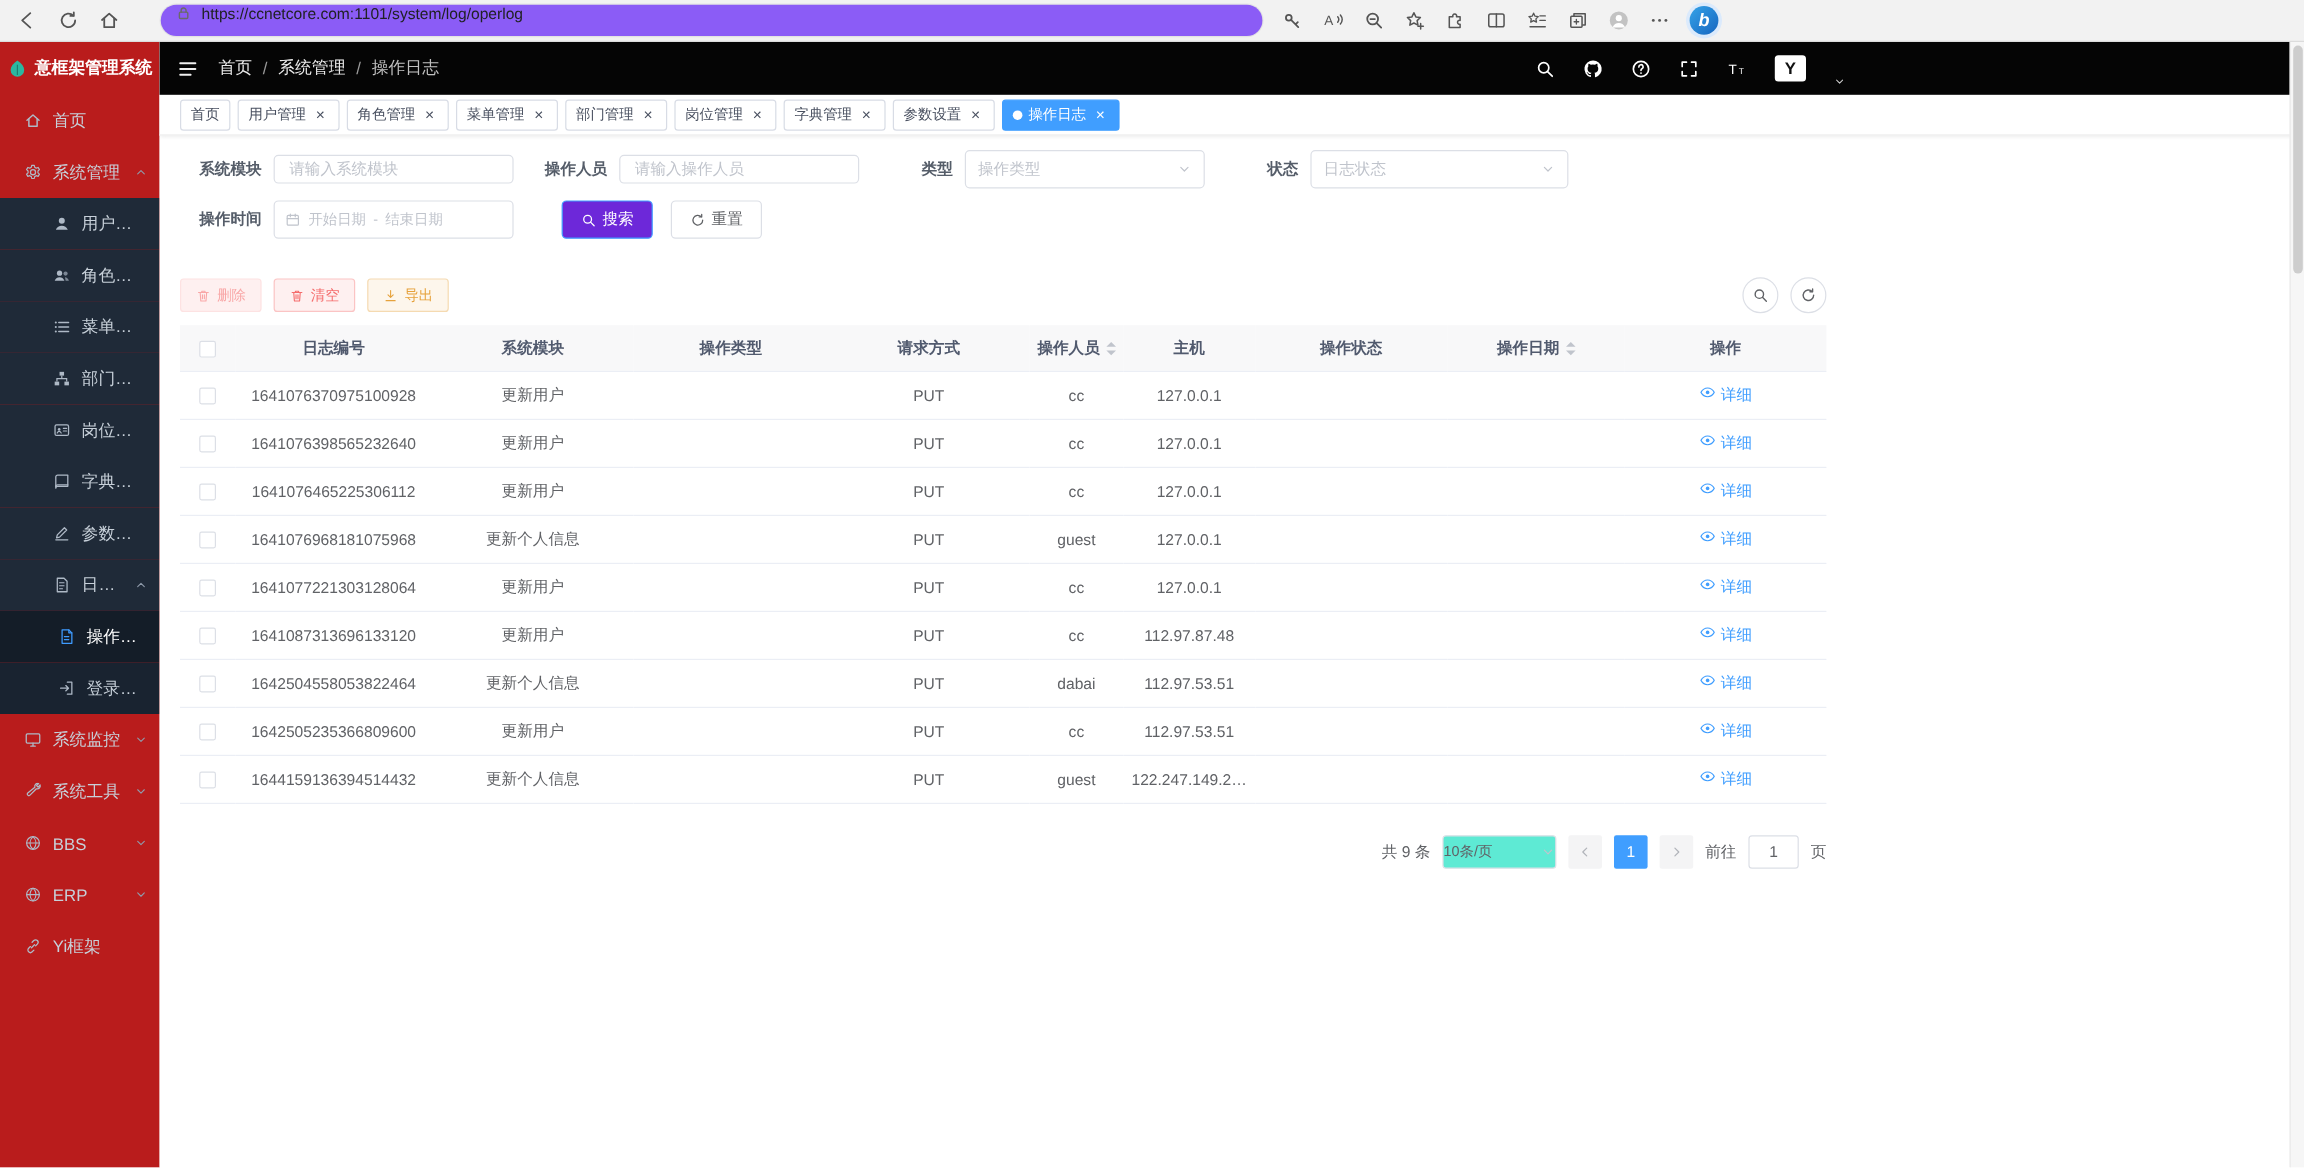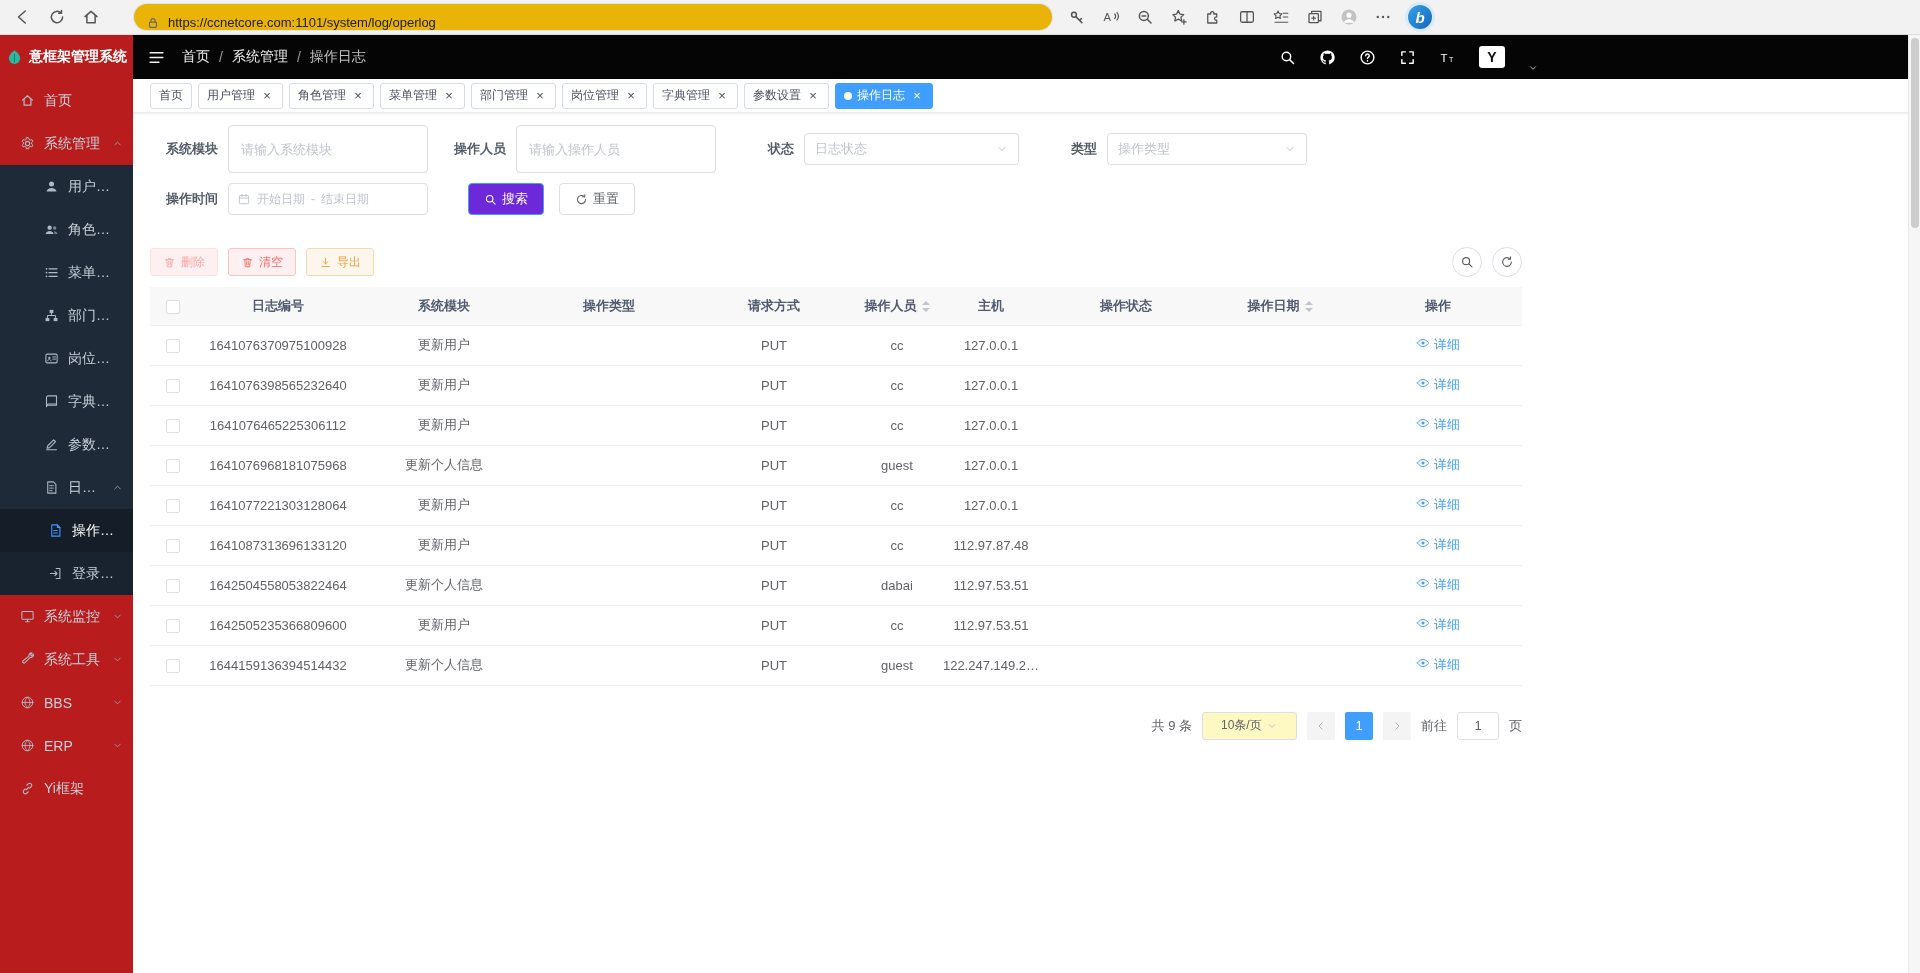--- a/index.html
+++ b/index.html
@@ -4,21 +4,21 @@
 <style>
 *{box-sizing:border-box;margin:0;padding:0}
 html,body{width:1920px;height:973px;overflow:hidden;font-family:"Liberation Sans","DejaVu Sans",sans-serif;background:#fff}
 [data-icon]{display:inline-flex;align-items:center;justify-content:center;flex:none}
 [data-icon] svg{width:100%;height:100%;display:block}
 
 
 .browser-bar{height:35px;background:#f2f2f2;border-bottom:1px solid #dcdcdc;display:flex;align-items:center;padding:0 14px;gap:16px}
 .bicon{width:18px;height:18px;color:#555;cursor:pointer}
 .bicon.small{width:14px;height:14px;color:#6a6a6a}
-.address-bar{height:26px;width:918px;background:#eab308;border-radius:13px;display:flex;align-items:flex-end;padding:0 12px;gap:8px;margin-left:18px;box-shadow:0 0 0 1px #e3e3e3}
+.address-bar{height:26px;width:918px;background:#8b5cf6;border-radius:13px;display:flex;align-items:flex-start;padding:0 12px;gap:8px;margin-left:18px;box-shadow:0 0 0 1px #e3e3e3}
 .url{font-size:13px;color:#202124;white-space:nowrap}
 .bing-badge{width:24px;height:24px;border-radius:50%;background:linear-gradient(135deg,#35a3e8,#1565c0);color:#fff;font-weight:bold;font-style:italic;font-size:15px;display:flex;align-items:center;justify-content:center;cursor:pointer;box-shadow:0 0 0 3px #dbeafc}
 
 
 .app{display:flex;height:938px;position:relative}
 .page-scrollbar{position:absolute;right:0;top:0;bottom:0;width:12px;background:#f6f6f6;border-left:1px solid #e9e9e9;z-index:50}
 .page-scrollbar .thumb{position:absolute;top:3px;left:2px;width:8px;height:190px;border-radius:4px;background:#cdcdcd}
 
 
 .sidebar{width:133px;background:#b91c1c;color:#c7d0d9;flex:none;overflow:hidden;display:flex;flex-direction:column}
@@ -59,21 +59,21 @@
 .tab-close{font-size:13px;line-height:1;border-radius:50%;width:14px;height:14px;display:inline-flex;align-items:center;justify-content:center}
 
 
 .content{flex:1;padding:12px 0 0 17px;min-width:0}
 .content-inner{width:1372px}
 
 
 .filter-row{display:flex;align-items:center;margin-bottom:10px}
 .field{display:flex;align-items:center;margin-right:10px}
 .field label{width:68px;text-align:right;font-size:13px;font-weight:bold;color:#555d69;margin-right:10px;white-space:nowrap}
-.text-input{width:200px;height:48px;border:1px solid #dcdfe6;border-radius:4px;padding:0 12px;font-size:13px;color:#ec4899;font-family:Liberation Sans, sans-serif;outline:none;background:#fff}
+.text-input{width:200px;height:24px;border:1px solid #dcdfe6;border-radius:4px;padding:0 12px;font-size:13px;color:#ec4899;font-family:Liberation Mono, monospace;outline:none;background:#fff}
 .text-input::placeholder{color:#c0c4cc}
 .select-box{width:200px;height:32px;border:1px solid #dcdfe6;border-radius:4px;display:flex;align-items:center;padding:0 10px;font-size:13px;color:#c0c4cc;cursor:pointer;background:#fff}
 .select-box.wide{width:215px}
 .select-box .ph{flex:1}
 .sel-caret{width:12px;height:12px;color:#c0c4cc}
 .date-range{width:200px;height:32px;border:1px solid #dcdfe6;border-radius:4px;display:flex;align-items:center;padding:0 8px;gap:6px;font-size:12px;color:#c0c4cc;background:#fff;cursor:pointer}
 .cal-icon{width:14px;height:14px;color:#c0c4cc}
 .btn{height:32px;border-radius:4px;border:1px solid #dcdfe6;background:#fff;color:#606266;font-size:13px;display:inline-flex;align-items:center;gap:5px;padding:0 15px;cursor:pointer;font-family:inherit;white-space:nowrap}
 .btn .bico{width:13px;height:13px}
 .btn.primary{background:#6d28d9;border-color:#409eff;color:#fff}
@@ -96,21 +96,21 @@
 .checkbox{width:14px;height:14px;border:1px solid #dcdfe6;border-radius:2px;display:inline-block;background:#fff;cursor:pointer;vertical-align:middle}
 .sort-caret{display:inline-flex;flex-direction:column;margin-left:5px;vertical-align:middle}
 .sort-caret i{display:block;width:0;height:0;border:4px solid transparent}
 .sort-caret .up{border-bottom-color:#c0c4cc;border-top-width:0;margin-bottom:3px}
 .sort-caret .down{border-top-color:#c0c4cc;border-bottom-width:0}
 .detail-link{color:#409eff;display:inline-flex;align-items:flex-start;gap:4px;cursor:pointer;text-decoration:none;font-size:13px}
 .detail-link .eye{width:14px;height:14px}
 
 
 .pagination{width:1372px;display:flex;align-items:center;justify-content:flex-end;gap:10px;margin-top:26px;font-size:13px;color:#606266}
-.pg-select{width:95px;height:28px;border:1px solid #dcdfe6;border-radius:3px;display:flex;align-items:center;padding:0 18px;font-size:12px;color:#606266;cursor:pointer;background:#fef9c3}
+.pg-select{width:95px;height:28px;border:1px solid #dcdfe6;border-radius:3px;display:flex;align-items:center;padding:0 0;font-size:12px;color:#606266;cursor:pointer;background:#5eead4}
 .pg-select .ph{flex:1}
 .pg-btn{width:28px;height:28px;border-radius:2px;background:#f4f4f5;display:flex;align-items:center;justify-content:center;cursor:pointer}
 .pg-btn [data-icon]{width:12px;height:12px;color:#b0b3b9}
 .pg-num{width:28px;height:28px;border-radius:2px;background:#409eff;color:#fff;font-size:13px;display:flex;align-items:center;justify-content:center;cursor:pointer}
 .pg-goto-input{width:42px;height:28px;border:1px solid #dcdfe6;border-radius:3px;text-align:center;font-size:13px;color:#606266;font-family:inherit;outline:none}
 </style>
 </head>
 <body>
 
 <div class="browser-bar">
@@ -510,34 +510,34 @@
         <div class="filter-row">
           <div class="field">
             <label>系统模块</label>
             <input class="text-input" type="text" placeholder="请输入系统模块" style="">
           </div>
           <div class="field">
             <label>操作人员</label>
             <input class="text-input" type="text" placeholder="请输入操作人员" style="">
           </div>
           <div class="field">
-            <label>状态</label>
-            <div class="select-box wide">
-              <span class="ph">日志状态</span>
+            <label>类型</label>
+            <div class="select-box">
+              <span class="ph">操作类型</span>
               <span class="sel-caret" data-icon="chevron-down">
                   <svg viewBox="0 0 24 24" fill="none" stroke="currentColor" stroke-width="2" stroke-linecap="round" stroke-linejoin="round">
                     <path d="M6 9l6 6 6-6"></path>
                   </svg>
                 </span>
             </div>
           </div>
           <div class="field">
-            <label>类型</label>
-            <div class="select-box">
-              <span class="ph">操作类型</span>
+            <label>状态</label>
+            <div class="select-box wide">
+              <span class="ph">日志状态</span>
               <span class="sel-caret" data-icon="chevron-down">
                   <svg viewBox="0 0 24 24" fill="none" stroke="currentColor" stroke-width="2" stroke-linecap="round" stroke-linejoin="round">
                     <path d="M6 9l6 6 6-6"></path>
                   </svg>
                 </span>
             </div>
           </div>
         </div>
 
         <div class="filter-row">

